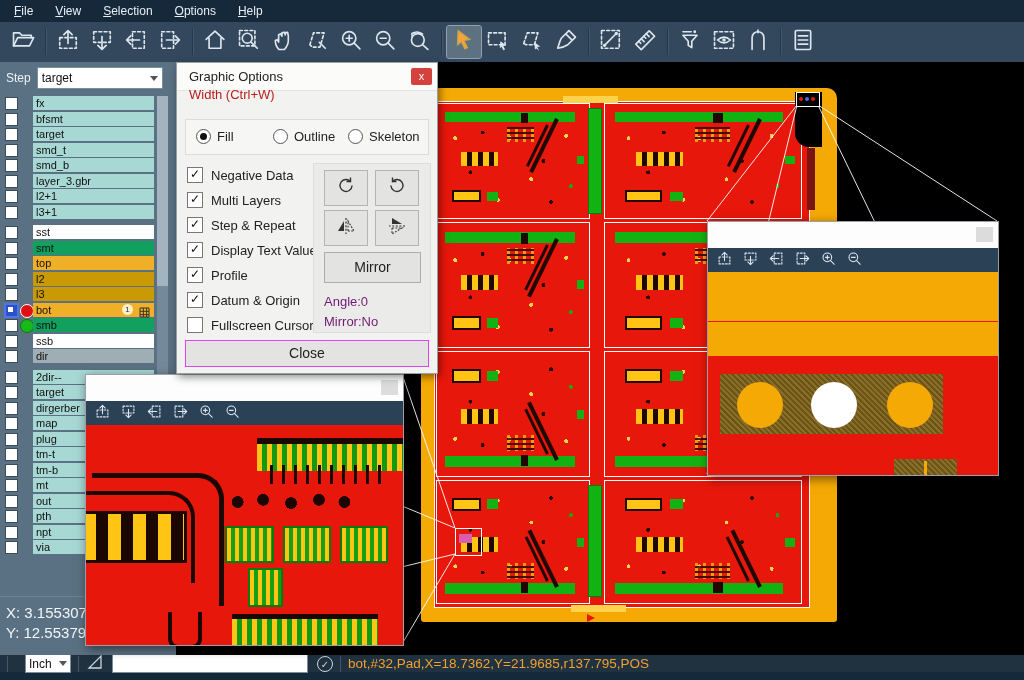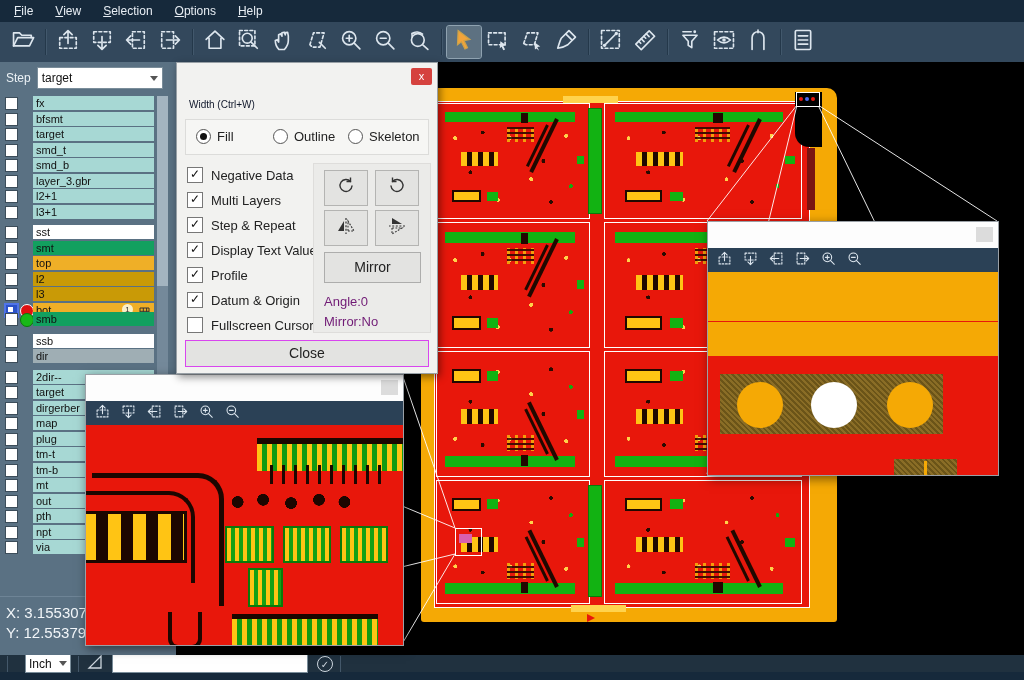--- a/index.html
+++ b/index.html
@@ -77,21 +77,21 @@
   #src1-pad{position:absolute;left:3px;top:5px;width:13px;height:9px;background:#d95fae;}
   .dot3{position:absolute;top:4px;width:4px;height:4px;border-radius:50%;}
   #callouts{position:absolute;left:0;top:0;width:848px;height:593px;z-index:5;pointer-events:none;}
   
   #dialog{position:absolute;left:176px;top:62px;width:260px;height:310px;background:#f2f2f0;
           border:1px solid #98a0a6;z-index:20;box-shadow:2px 3px 8px rgba(0,0,0,.45);}
   #dlg-title{position:absolute;left:0;top:0;right:0;height:27px;background:#fbfbfa;border-bottom:1px solid #e3e3e0;
              font-size:13px;color:#222;line-height:27px;padding-left:12px;}
   #dlg-close{position:absolute;right:5px;top:5px;width:21px;height:17px;background:#d5423e;color:#fff;
              font-size:11px;text-align:center;line-height:16px;border-radius:2px;}
-  #dlg-width{position:absolute;left:12px;top:36px;font-size:10px;color:#0f172a;}
+  #dlg-width{position:absolute;left:12px;top:24px;font-size:13px;color:#b91c1c;}
   #dlg-radiobox{position:absolute;left:8px;top:56px;width:242px;height:34px;border:1px solid #dcdcda;background:#f6f6f4;}
   .radio{position:absolute;top:9px;display:flex;align-items:center;gap:6px;font-size:13px;color:#222;}
   .rdot{width:13px;height:13px;border-radius:50%;border:1px solid #555;background:#fff;position:relative;}
   .rdot.on::after{content:"";position:absolute;left:3px;top:3px;width:7px;height:7px;border-radius:50%;background:#111;}
   .dchk{position:absolute;left:10px;display:flex;align-items:center;gap:8px;font-size:13px;color:#222;white-space:nowrap;}
   .cbox{width:14px;height:14px;background:#fff;border:1px solid #777;font-size:12px;line-height:13px;text-align:center;color:#111;flex:0 0 auto;}
   #dlg-right{position:absolute;left:136px;top:100px;width:116px;height:168px;background:#ebebe9;border:1px solid #dedddb;}
   .xf-btn{position:absolute;width:42px;height:34px;background:#e3e3e1;border:1px solid #b4b4b2;display:flex;
           align-items:center;justify-content:center;font-size:19px;color:#222;}
   #dlg-reset{position:absolute;left:10px;top:88px;width:95px;height:29px;background:#e3e3e1;border:1px solid #adadac;
@@ -346,21 +346,21 @@
         </div>
         <div class="lrow" style="top: 206.5px;">
           <span class="lchk blue"></span>
           <span class="lmark red"></span>
           <span class="lbar" style="background:#efaf27">bot</span>
           <span class="lbadge">1</span>
           <span class="lgrid"><svg width="11" height="11" viewBox="0 0 11 11">
               <path d="M1 1 h9 v9 h-9 z M1 4.3 h9 M1 7.6 h9 M4.3 1 v9 M7.6 1 v9" stroke="#333" fill="none" stroke-width="1"></path>
             </svg></span>
         </div>
-        <div class="lrow" style="top: 216px; text-decoration: underline;">
+        <div class="lrow" style="top: 222px; text-decoration: underline;">
           <span class="lchk"></span>
           <span class="lmark green"></span>
           <span class="lbar" style="background:#12a05f">smb</span>
         </div>
         <div class="lrow" style="top: 237.5px;">
           <span class="lchk"></span>
           <span class="lbar" style="background:#ffffff">ssb</span>
         </div>
         <div class="lrow" style="top: 253px;">
           <span class="lchk"></span>
@@ -540,20 +540,21 @@
       <div id="src1-pad"></div>
     </div>
     <div class="srcrect" style="left:620px;top:30px;width:22px;height:13px;background:#000">
       <div class="dot3" style="left:2px;background:#e8170b"></div>
       <div class="dot3" style="left:8px;background:#4a6cf0"></div>
       <div class="dot3" style="left:14px;background:#e8170b"></div>
     </div>
   </div>
 
   <div id="dialog">
+    <div id="dlg-title">Graphic Options</div>
     <div id="dlg-close">x</div>
     <div id="dlg-width">Width (Ctrl+W)</div>
     <div id="dlg-radiobox">
         <div class="radio" style="left: 10px;">
           <span class="rdot on"></span>
           <span>Fill</span>
         </div>
         <div class="radio" style="left: 87px;">
           <span class="rdot"></span>
           <span>Outline</span>
@@ -734,15 +735,16 @@
     </div>
     <div class="sb-sep"></div>
     <span>
       <svg width="18" height="18" viewBox="0 0 18 18">
           <path d="M3 15 L15 15 L15 3 Z" fill="none" stroke="#cdd6de" stroke-width="1.3"></path>
         </svg>
     </span>
     <input id="cmd-input" value="" style="">
     <div id="confirm-icon">✓</div>
     <div class="sb-sep"></div>
+    <div id="status-text">bot,#32,Pad,X=18.7362,Y=21.9685,r137.795,POS</div>
   </div>
 
 </div>
 
 </body></html>

